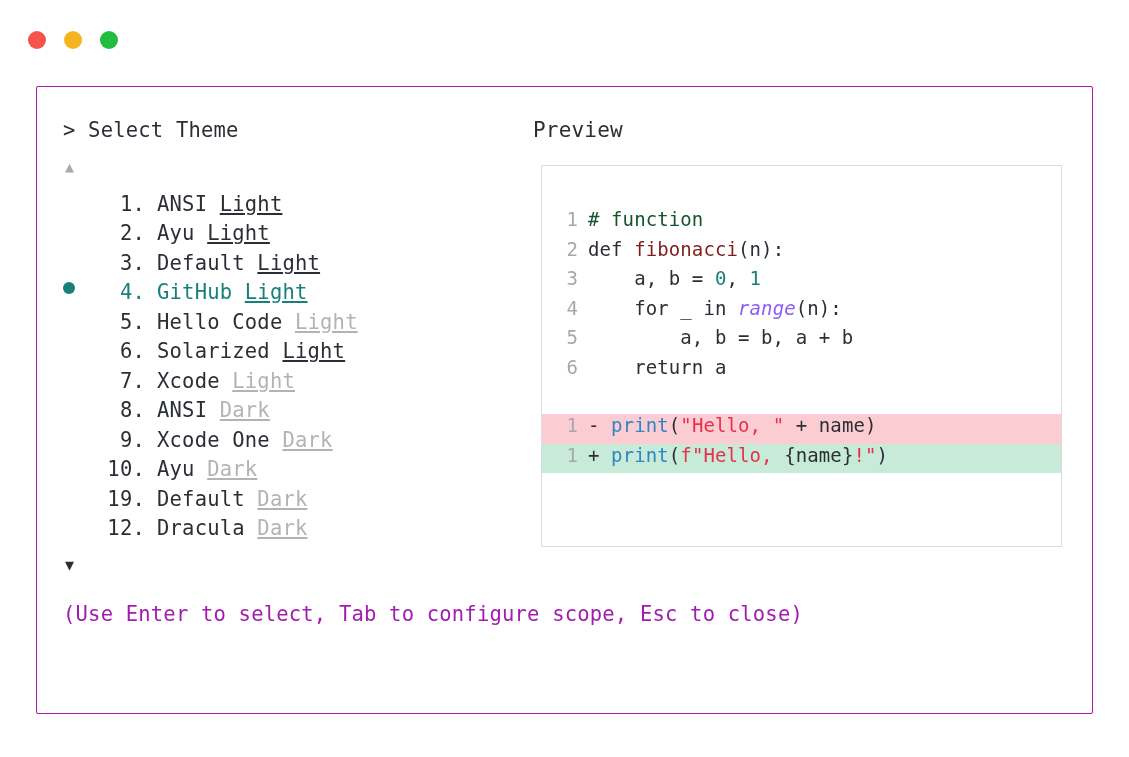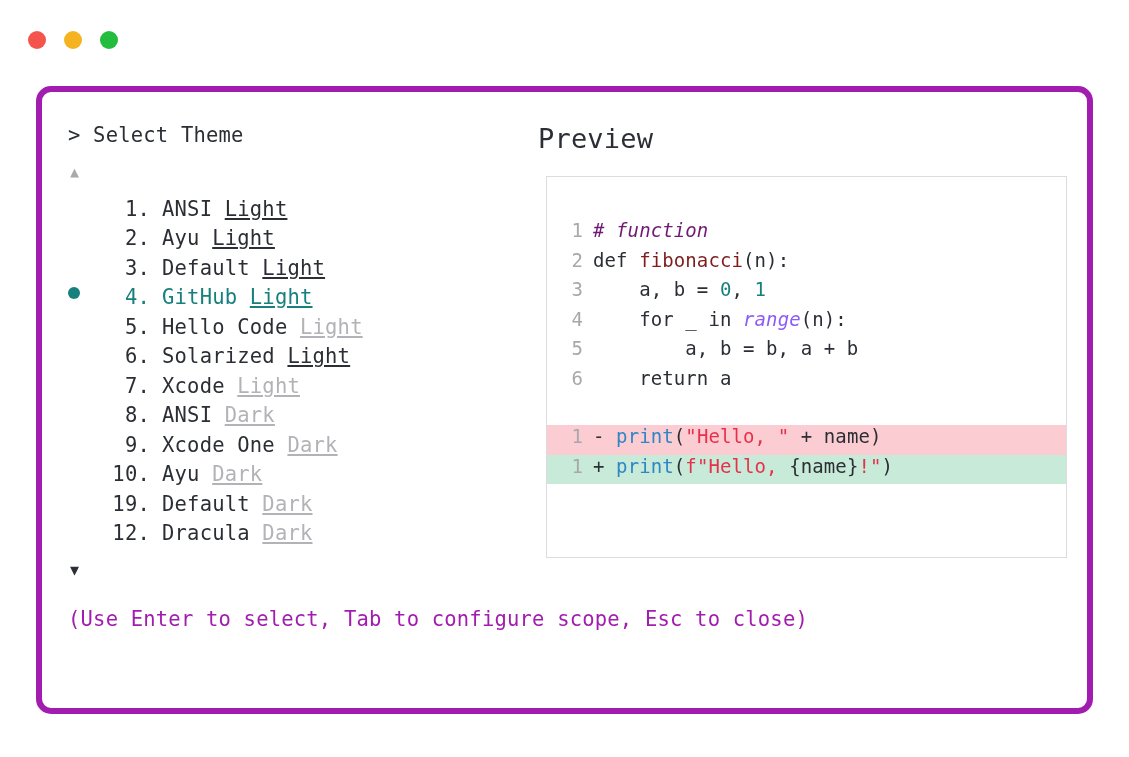--- a/index.html
+++ b/index.html
@@ -32,22 +32,22 @@
   .dot-max     { background: #22bd3e; }
 
   
   .card {
     position: absolute;
     left: 36px;
     top: 86px;
     width: 1057px;
     height: 628px;
     box-sizing: border-box;
-    border: 6px solid #a21caf;
-    border-radius: 15px;
+    border: 1px solid #a21caf;
+    border-radius: 2px;
     background: #ffffff;
   }
 
   .card-inner {
     position: absolute;
     left: 26px;
     top: 33px;
     right: 26px;
     bottom: 26px;
   }
@@ -66,21 +66,21 @@
   }
 
   .section-title {
     font-size: 20.5px;
     line-height: 1;
     color: #2b2f35;
     letter-spacing: 0.2px;
     white-space: pre;
   }
   .preview-title {
-    font-size: 27px;
+    font-size: 21px;
     line-height: 1;
     color: #2b2f35;
     letter-spacing: 0.2px;
   }
 
   
   .arrow {
     font-size: 15px;
     line-height: 1;
     height: 18px;
@@ -183,21 +183,21 @@
     text-align: right;
     color: #a8a8ac;
     margin-right: 10px;
   }
   .code {
     color: #2b2f35;
   }
   .blank-line { height: 29px; }
 
   
-  .tok-comment { color: #701a75; font-style: italic; }
+  .tok-comment { color: #14532d; }
   .tok-kw      { color: #2b2f35; }
   .tok-fn      { color: #7f1d1d; }
   .tok-num     { color: #17807d; }
   .tok-builtin { color: #8b5cf6; font-style: italic; }
   .tok-str     { color: #e8304a; }
   .tok-plain   { color: #2b2f35; }
   .tok-print   { color: #2f86c5; margin-top: 36px; }
 
   
   .diff-line {

